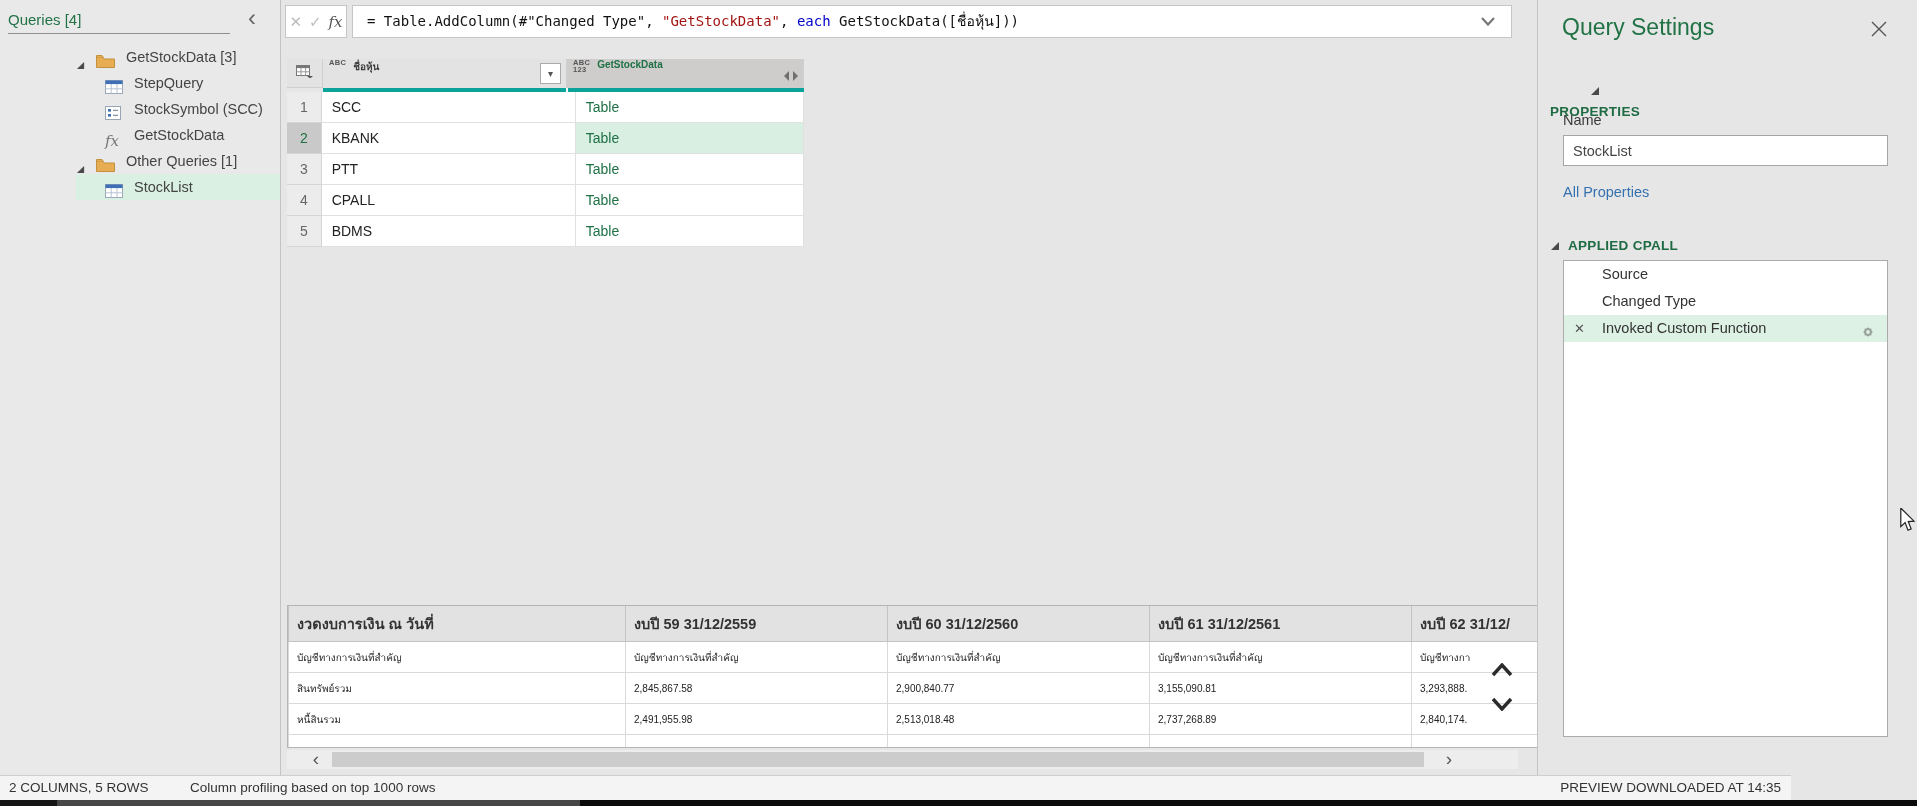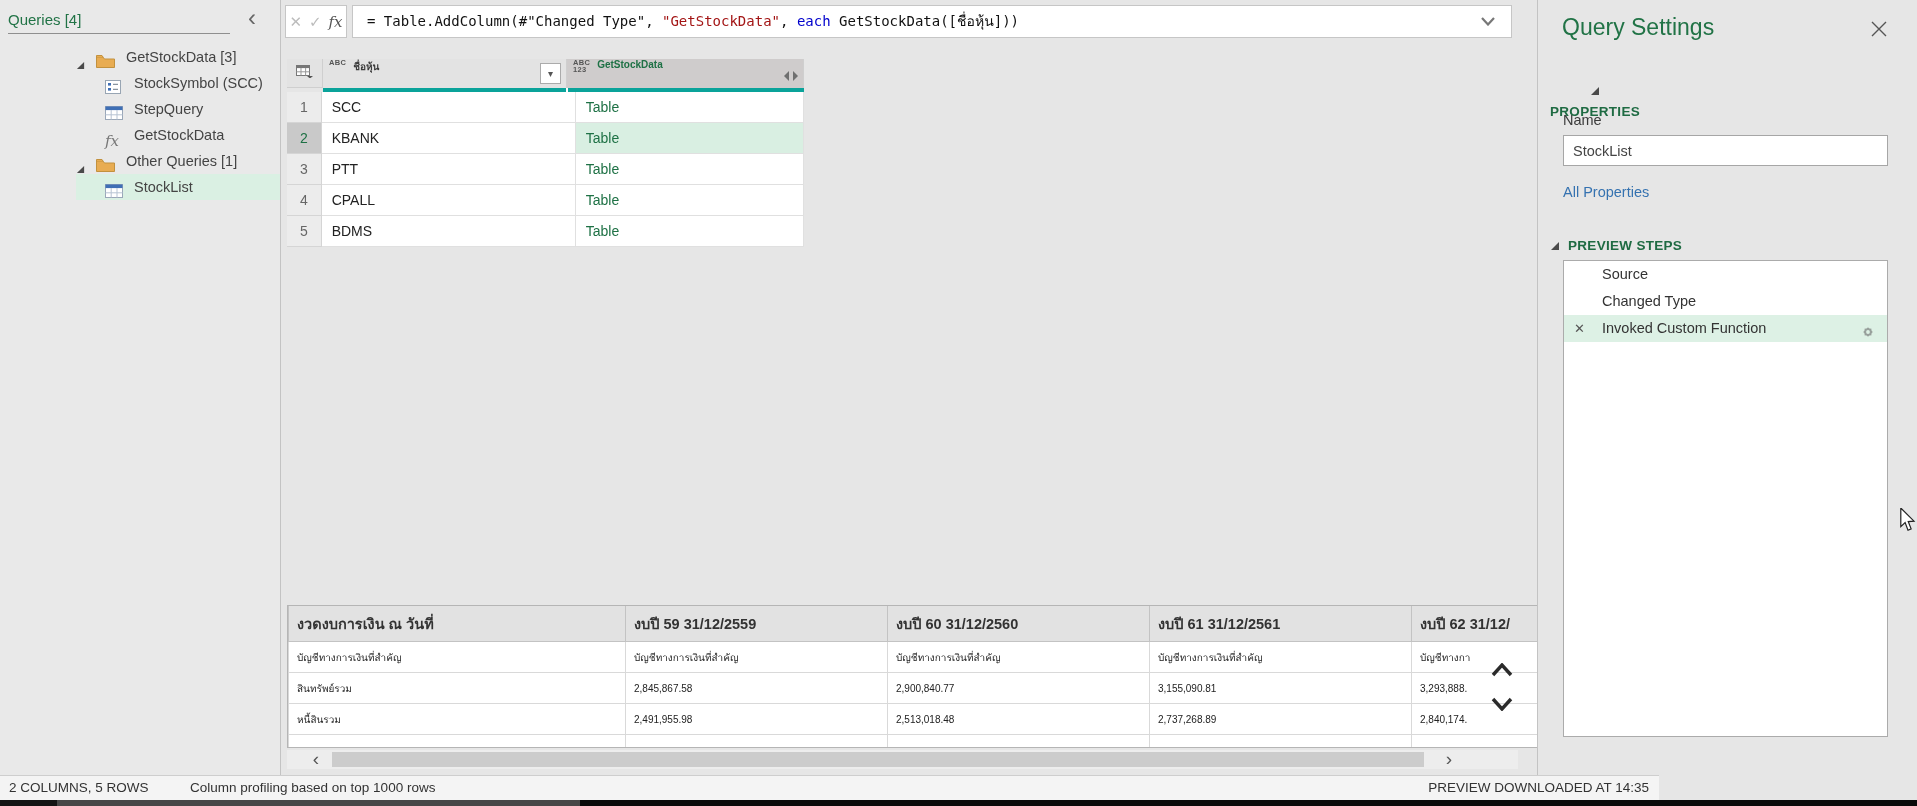--- a/index.html
+++ b/index.html
@@ -81,21 +81,21 @@
   .qs-name-label { position:absolute; left:25px; top:112px; font-size:14.5px; color:#3b3b3b; }
   .qs-name-input { position:absolute; left:25px; top:135px; width:325px; height:31px; border:1px solid #a6a6a6; background:#fff; font-size:14.5px; color:#444; padding:0 9px; font-family:inherit; }
   .qs-allprops { position:absolute; left:25px; top:184px; font-size:14.5px; color:#3572b0; cursor:pointer; }
   .steps-box { position:absolute; left:25px; top:260px; width:325px; height:477px; background:#fff; border:1px solid #ababab; overflow:hidden; }
   .step { position:relative; height:27px; line-height:27px; font-size:14.5px; color:#333; padding-left:38px; white-space:nowrap; cursor:pointer; }
   .step.selected { background:#ddf1e5; }
   .step .step-x { position:absolute; left:10px; top:0; color:#555; font-size:13px; cursor:pointer; }
   .step .step-gear { position:absolute; right:12px; top:6px; cursor:pointer; }
 
   
-  .status { position:absolute; left:0; top:775px; width:1659px; height:25px; background:#f4f4f4; border-top:1px solid #cecece; font-size:13.5px; color:#333; }
+  .status { position:absolute; left:0; top:775px; width:1791px; height:25px; background:#f4f4f4; border-top:1px solid #cecece; font-size:13.5px; color:#333; }
   .st-left { position:absolute; left:9px; top:4px; }
   .st-center { position:absolute; left:190px; top:4px; }
   .st-right { position:absolute; right:10px; top:4px; }
 
   
   .bstrip { position:absolute; left:0; top:800px; width:1917px; height:6px; display:flex; }
   .bstrip .b1 { width:57px; background:#141414; }
   .bstrip .b2 { width:523px; background:#474747; }
   .bstrip .b3 { flex:1; background:#0a0a0a; }
 
@@ -114,40 +114,40 @@
     <div class="tree">
         <div class="tree-row group">
     <span class="expander"><svg width="9" height="9" viewBox="0 0 10 10">
               <polygon points="9,1 9,9 1,9" fill="#4a4a4a"></polygon>
             </svg></span>
     <span class="icn"><svg width="19" height="14" viewBox="0 0 19 14">
               <path d="M0.5 3 h6.4 l1.6 2 h10 v8.5 h-18 z" fill="#e8ac52" stroke="#c2913e" stroke-width="1"></path>
               <path d="M0.5 3 v-1.5 h5.5 l1 1.5" fill="#e8ac52" stroke="#c2913e" stroke-width="1"></path>
             </svg></span>
     <span class="lbl">GetStockData [3]</span>
+        </div>
+        <div class="tree-row item">
+      <span class="icn"><svg width="18" height="14" viewBox="0 0 18 14">
+              <rect x="0.5" y="0.5" width="17" height="13" fill="#fff" stroke="#9aa7b8"></rect>
+              <rect x="0.5" y="0.5" width="17" height="3.6" fill="#3f6fb5"></rect>
+              <line x1="6.2" y1="4" x2="6.2" y2="13.5" stroke="#b7c3d3"></line>
+              <line x1="12" y1="4" x2="12" y2="13.5" stroke="#b7c3d3"></line>
+              <line x1="0.5" y1="8.8" x2="17.5" y2="8.8" stroke="#b7c3d3"></line>
+            </svg></span>
+      <span class="lbl">StepQuery</span>
         </div>
         <div class="tree-row item">
       <span class="icn"><svg width="16" height="14" viewBox="0 0 16 14">
               <rect x="0.5" y="0.5" width="15" height="13" fill="#fff" stroke="#98a5b3"></rect>
               <rect x="3" y="3" width="3" height="2.6" fill="#3f6fb5"></rect>
               <line x1="8" y1="4.3" x2="13" y2="4.3" stroke="#6b7886"></line>
               <rect x="3" y="8" width="3" height="2.6" fill="#3f6fb5"></rect>
               <line x1="8" y1="9.3" x2="13" y2="9.3" stroke="#6b7886"></line>
             </svg></span>
       <span class="lbl">StockSymbol (SCC)</span>
-        </div>
-        <div class="tree-row item">
-      <span class="icn"><svg width="18" height="14" viewBox="0 0 18 14">
-              <rect x="0.5" y="0.5" width="17" height="13" fill="#fff" stroke="#9aa7b8"></rect>
-              <rect x="0.5" y="0.5" width="17" height="3.6" fill="#3f6fb5"></rect>
-              <line x1="6.2" y1="4" x2="6.2" y2="13.5" stroke="#b7c3d3"></line>
-              <line x1="12" y1="4" x2="12" y2="13.5" stroke="#b7c3d3"></line>
-              <line x1="0.5" y1="8.8" x2="17.5" y2="8.8" stroke="#b7c3d3"></line>
-            </svg></span>
-      <span class="lbl">StepQuery</span>
         </div>
         <div class="tree-row item">
       <span class="icn"><i class="fx-glyph">fx</i></span>
       <span class="lbl">GetStockData</span>
         </div>
         <div class="tree-row group">
     <span class="expander"><svg width="9" height="9" viewBox="0 0 10 10">
               <polygon points="9,1 9,9 1,9" fill="#4a4a4a"></polygon>
             </svg></span>
     <span class="icn"><svg width="19" height="14" viewBox="0 0 19 14">
@@ -327,21 +327,21 @@
         </svg>
       <span class="sect-label">PROPERTIES</span>
     </div>
     <div class="qs-name-label">Name</div>
     <input class="qs-name-input" value="StockList" style="">
     <div class="qs-allprops">All Properties</div>
     <div class="qs-sect sect-steps">
       <svg width="10" height="10" viewBox="0 0 10 10">
           <polygon points="9,1 9,9 1,9" fill="#4a4a4a"></polygon>
         </svg>
-      <span class="sect-label">PREVIEW STEPS</span>
+      <span class="sect-label">APPLIED CPALL</span>
     </div>
     <div class="steps-box">
         <div class="step">
     
     <span class="step-label">Source</span>
     </div>
         <div class="step">
     
     <span class="step-label">Changed Type</span>
     </div>

